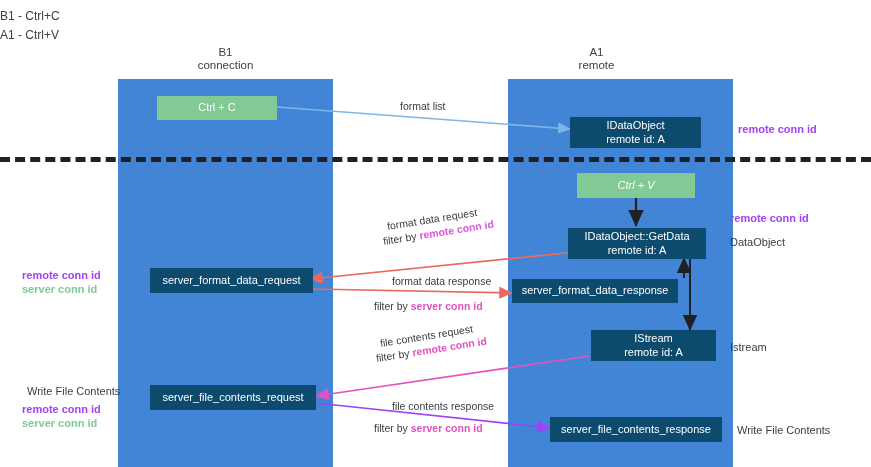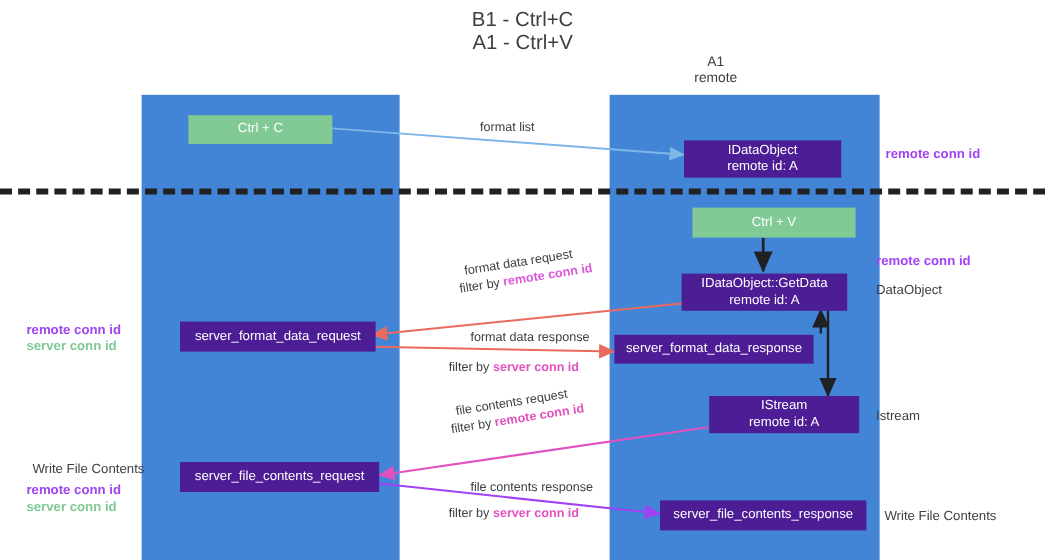--- a/index.html
+++ b/index.html
@@ -32,43 +32,42 @@
     font-size: 11.5px;
     line-height: 13px;
     white-space: pre-line;
   }
   #hdr-b1 { left: 118px; top: 46px; width: 215px; }
   #hdr-a1 { left: 484px; top: 46px; width: 225px; }
 
   #title {
     position: absolute;
     left: 0; top: 7px; width: 871px;
-    text-align: center;
-    color: #3c4043;
-    font-size: 17px;
+    color: #3c4043;
+    font-size: 12px;
     line-height: 19px;
     white-space: pre-line;
   }
 
   .node {
     position: absolute;
     box-sizing: border-box;
     display: flex;
     flex-direction: column;
     align-items: center;
     justify-content: center;
     color: #ffffff;
     font-size: 11px;
     line-height: 13.5px;
     text-align: center;
     white-space: pre-line;
     z-index: 6;
   }
   .node.green { background: #81c995; }
-  .node.orange { background: #4c1d95; }
+  .node.orange { background: #0c4a6e; }
 
   .side-label {
     position: absolute;
     font-size: 11px;
     line-height: 14px;
     color: #3c4043;
     white-space: pre-line;
     z-index: 7;
   }
   .side-label.purple { color: #a142f4; font-weight: bold; }
@@ -107,20 +106,22 @@
   }
 </style>
 </head>
 <body>
 
 <div id="canvas">
 
   <div id="title">B1 - Ctrl+C
 A1 - Ctrl+V</div>
 
+  <div id="hdr-b1" class="lane-header">B1
+connection</div>
   <div id="hdr-a1" class="lane-header">A1
 remote</div>
 
   <div id="lane-b1" class="lane"></div>
   <div id="lane-a1" class="lane"></div>
 
   <svg id="wires">
     <defs>
       <marker id="ar-blue" markerWidth="9" markerHeight="9" refX="7.5" refY="3.6" orient="auto">
         <path d="M0,0 L8,3.6 L0,7.2 z" fill="#7fb6e8"></path>
@@ -156,21 +157,21 @@
     <path d="M316,403 L550,428" stroke="#a142f4" stroke-width="1.7" fill="none" marker-end="url(#ar-purple)"></path>
   </svg>
 
   <div id="divider"></div>
 
   <div class="node green" style="left:157px; top:96px; width:120px; height:24px;">Ctrl + C</div>
 
   <div class="node orange" style="left:570px; top:117px; width:131px; height:31px;">IDataObject
 remote id: A</div>
 
-  <div class="node green" style="left:577px; top:173px; width:136px; height:25px;">Ctrl + V</div>
+  <div class="node green" style="left:577px; top:173px; width:118px; height:25px;font-style:italic;">Ctrl + V</div>
 
   <div class="node orange" style="left:568px; top:228px; width:138px; height:31px;">IDataObject::GetData
 remote id: A</div>
 
   <div class="node orange" style="left:150px; top:268px; width:163px; height:25px;">server_format_data_request</div>
 
   <div class="node orange" style="left:512px; top:279px; width:166px; height:24px;">server_format_data_response</div>
 
   <div class="node orange" style="left:591px; top:330px; width:125px; height:31px;">IStream
 remote id: A</div>

